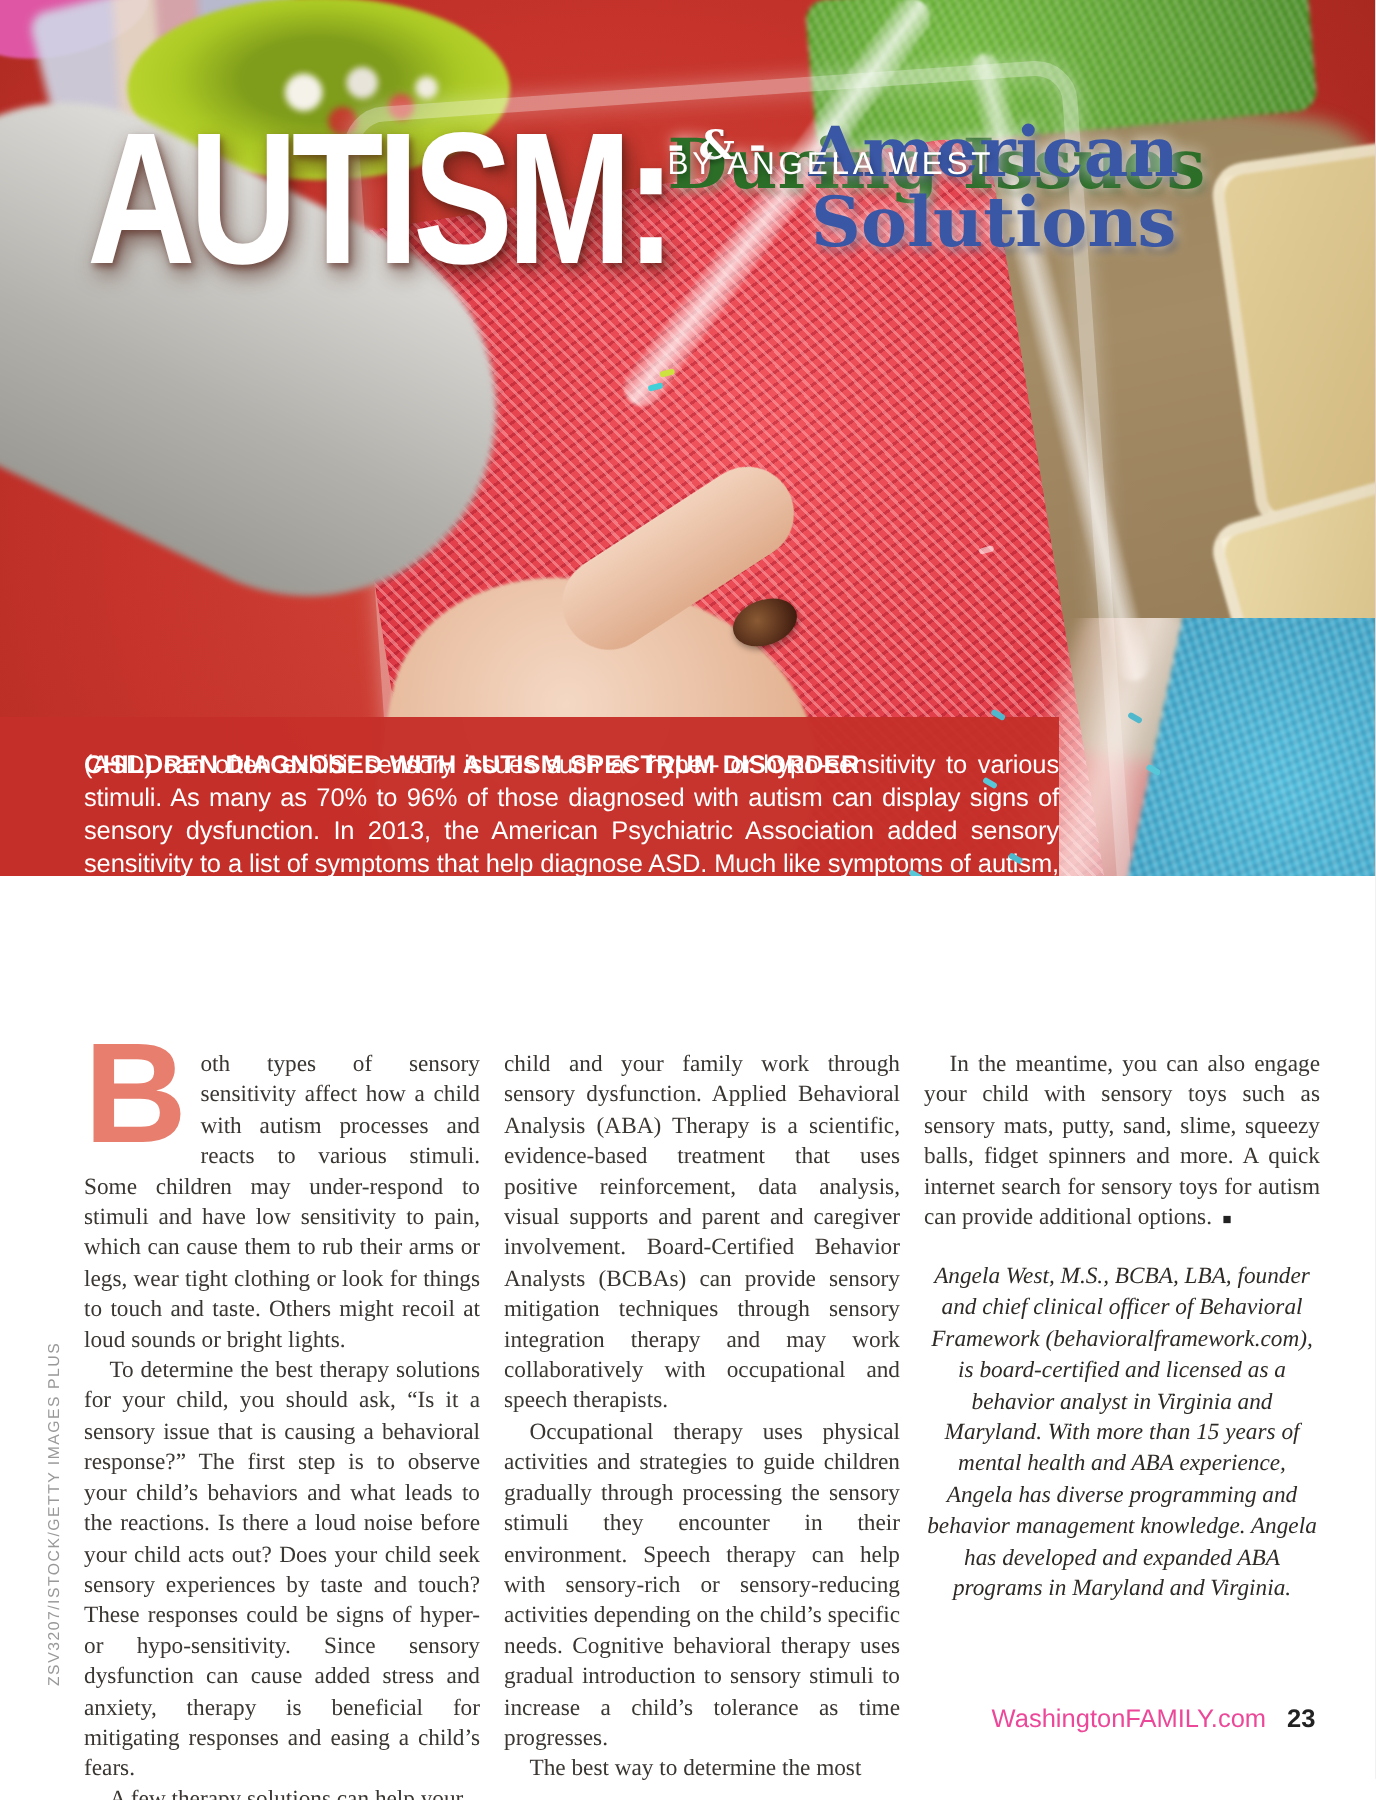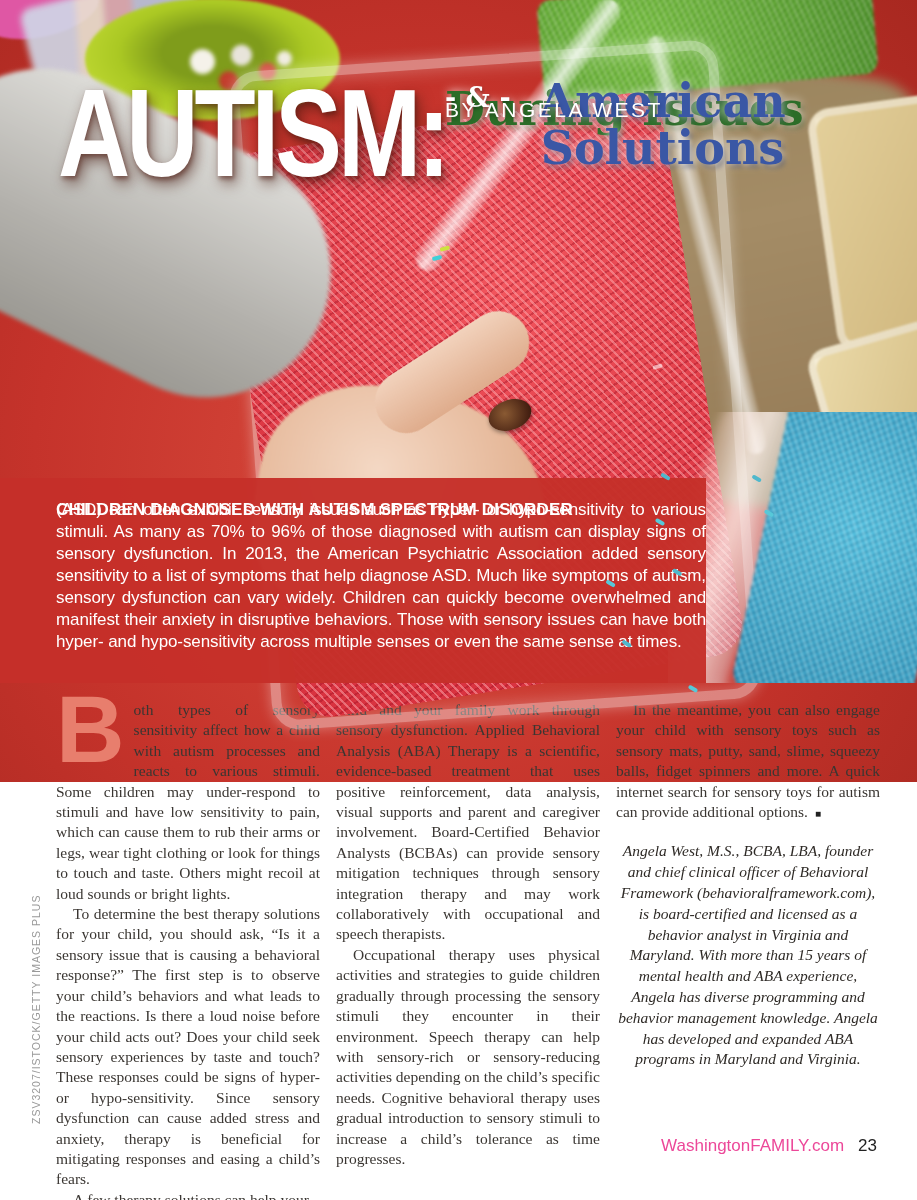--- a/index.html
+++ b/index.html
@@ -1,19 +1,19 @@
 <!DOCTYPE html>
 <html><head>
 <meta charset="utf-8">
 <style>
   html,body{margin:0;padding:0;background:#e8e8e8;}
   .page{position:relative;width:917px;height:1200px;background:#fff;overflow:hidden;
         font-family:"Liberation Sans",sans-serif;}
   
-  .hero{position:absolute;left:0;top:0;width:917px;height:782px;overflow:hidden;
+  .hero{position:absolute;left:0;top:0;width:917px;height:584px;overflow:hidden;
         background:radial-gradient(circle at 45% 60%, #d84a3c 0%, #c5332b 55%, #a82820 100%);}
   .hero *{position:absolute;}
   .p-pink{left:-20px;top:-18px;width:120px;height:55px;background:#df57a4;border-radius:50%;
           transform:rotate(-12deg);filter:blur(1px);z-index:1;}
   .p-package{left:28px;top:-12px;width:175px;height:100px;transform:rotate(-14deg);border-radius:12px;
           background:linear-gradient(100deg,#cfd8e8 0 30%,#e8e2d2 30% 45%,#d8b0b8 45% 60%,#b8c8e0 60% 100%);
           filter:blur(3px);opacity:.9;z-index:1;}
   .p-bowl{left:85px;top:-2px;width:255px;height:122px;border-radius:50%;filter:blur(1.5px);z-index:2;
           background:radial-gradient(ellipse at 50% 45%, #7f9c1b 0% 28%, #aac823 52%, #bfd832 78%, #b2cf2d 100%);}
   .p-candies{left:170px;top:36px;width:130px;height:64px;border-radius:50%;filter:blur(2px);z-index:2;
@@ -103,21 +103,21 @@
   .col p.indent{text-indent:17px;}
   .dropcap{float:left;font-family:"Liberation Sans",sans-serif;font-weight:bold;font-size:95px;
           line-height:70px;color:#e87e6d;margin:-6px 9px 0 0;}
   .endmark{font-size:10px;margin-left:7px;color:#222;}
   .bio{margin-top:17px !important;font-style:italic;text-align:center;line-height:20.8px;color:#2e2a26;}
   
   .credit{position:absolute;left:30px;top:1124px;transform:rotate(-90deg);transform-origin:0 0;
           font-size:10.5px;color:#999;letter-spacing:1px;white-space:nowrap;}
   .footer{position:absolute;top:1136px;right:40px;}
   .footer .site{color:#ec4899;font-size:17px;}
-  .footer .pageno{color:#222;font-weight:normal;font-size:17px;margin-left:14px;}
+  .footer .pageno{color:#222;font-weight:bold;font-size:17px;margin-left:14px;}
 </style>
 </head>
 <body>
 
 <div class="page">
 
   <div class="hero">
     <div class="p-pink"></div>
     <div class="p-package"></div>
     <div class="p-bowl"></div>
@@ -159,20 +159,21 @@
 
   <div class="body-section">
     <div class="col">
       <p><span class="dropcap">B</span><span>oth types of sensory sensitivity affect how a child with autism processes and reacts to various stimuli. Some children may under-respond to stimuli and have low sensitivity to pain, which can cause them to rub their arms or legs, wear tight clothing or look for things to touch and taste. Others might recoil at loud sounds or bright lights.</span></p>
       <p class="indent">To determine the best therapy solutions for your child, you should ask, “Is it a sensory issue that is causing a behavioral response?” The first step is to observe your child’s behaviors and what leads to the reactions. Is there a loud noise before your child acts out? Does your child seek sensory experiences by taste and touch? These responses could be signs of hyper- or hypo-sensitivity. Since sensory dysfunction can cause added stress and anxiety, therapy is beneficial for mitigating responses and easing a child’s fears.</p>
       <p class="indent">A few therapy solutions can help your</p>
     </div>
     <div class="col">
       <p>child and your family work through sensory dysfunction. Applied Behavioral Analysis (ABA) Therapy is a scientific, evidence-based treatment that uses positive reinforcement, data analysis, visual supports and parent and caregiver involvement. Board-Certified Behavior Analysts (BCBAs) can provide sensory mitigation techniques through sensory integration therapy and may work collaboratively with occupational and speech therapists.</p>
       <p class="indent">Occupational therapy uses physical activities and strategies to guide children gradually through processing the sensory stimuli they encounter in their environment. Speech therapy can help with sensory-rich or sensory-reducing activities depending on the child’s specific needs. Cognitive behavioral therapy uses gradual introduction to sensory stimuli to increase a child’s tolerance as time progresses.</p>
+      <p class="indent">The best way to determine the most</p>
     </div>
     <div class="col">
       <p class="indent"><span>In the meantime, you can also engage your child with sensory toys such as sensory mats, putty, sand, slime, squeezy balls, fidget spinners and more. A quick internet search for sensory toys for autism can provide additional options.</span><span class="endmark">■</span></p>
       <p class="bio">Angela West, M.S., BCBA, LBA, founder and chief clinical officer of Behavioral Framework (behavioralframework.com), is board-certified and licensed as a behavior analyst in Virginia and Maryland. With more than 15 years of mental health and ABA experience, Angela has diverse programming and behavior management knowledge. Angela has developed and expanded ABA programs in Maryland and Virginia.</p>
     </div>
   </div>
 
   <div class="credit">ZSV3207/ISTOCK/GETTY IMAGES PLUS</div>
 
   <div class="footer">

